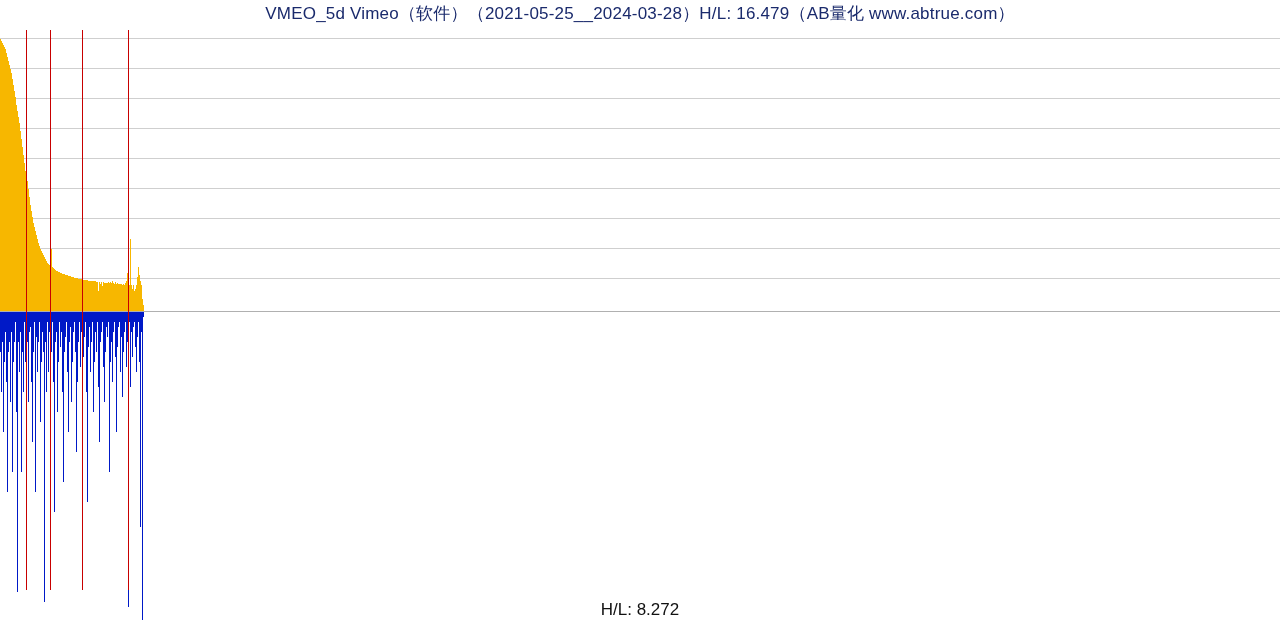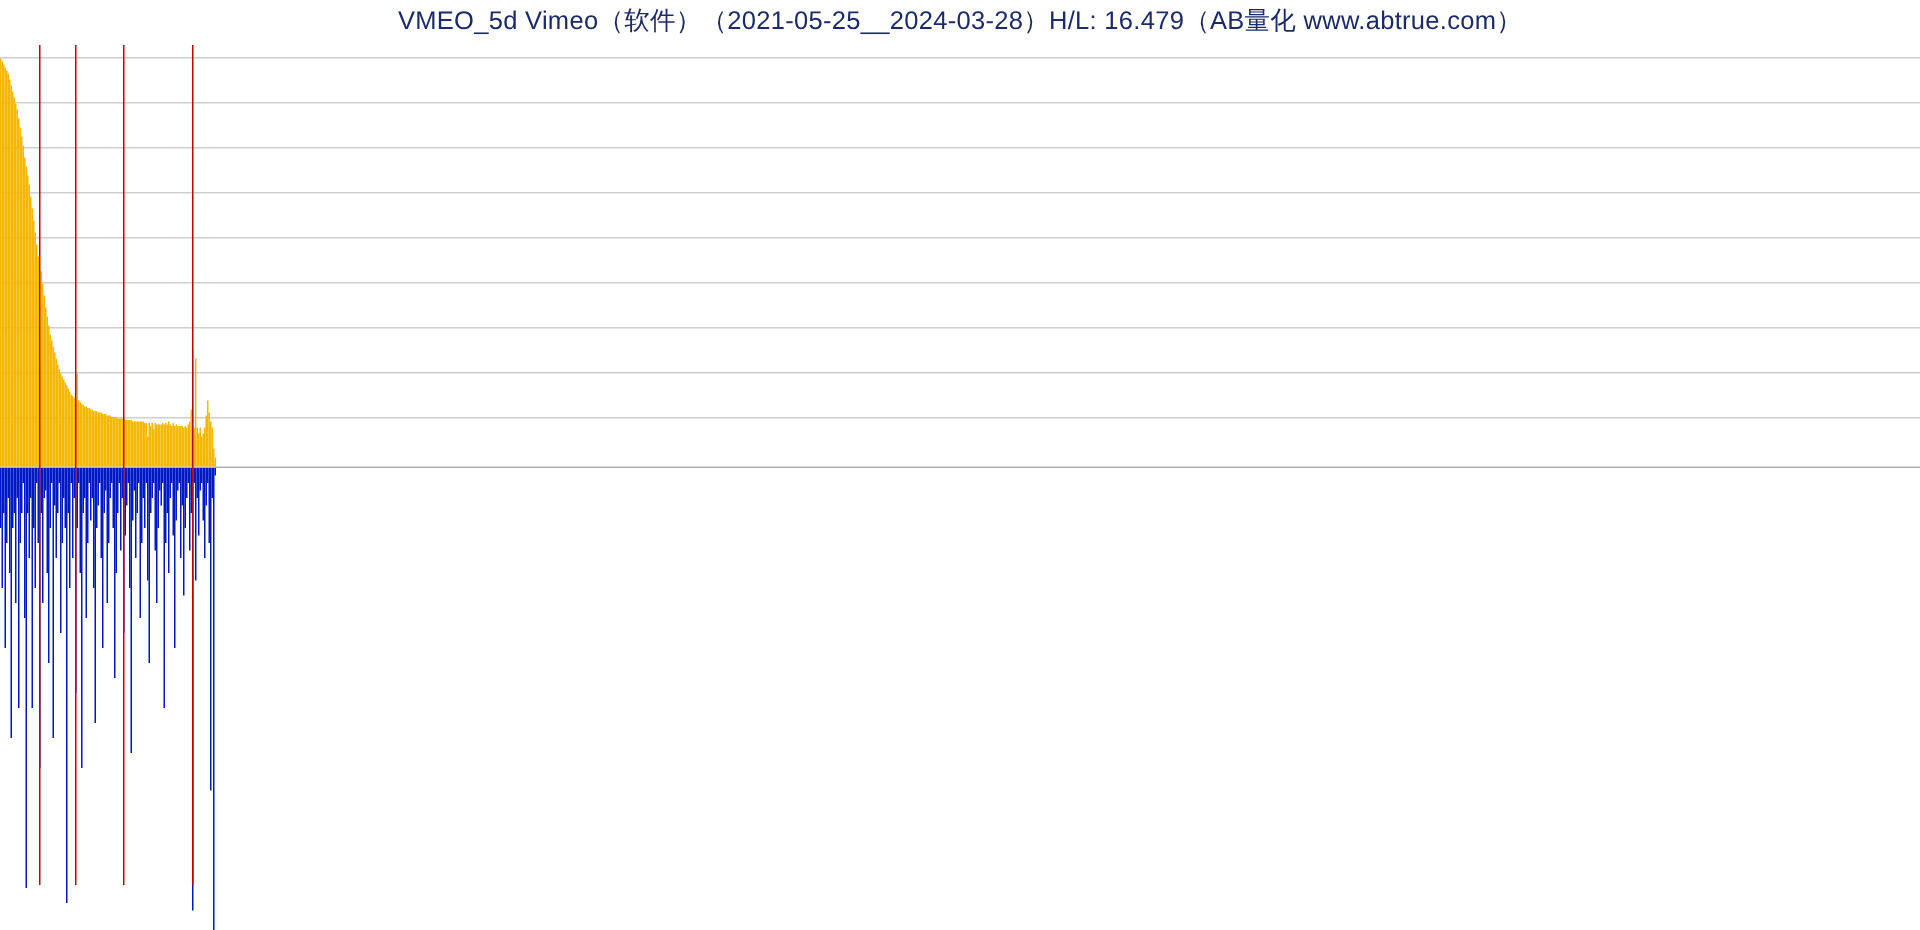--- a/index.html
+++ b/index.html
@@ -382,13 +382,14 @@
       <div class="bar-top" style="left: 142px; height: 12px;"></div>
       <div class="bar-bot" style="left: 142px; height: 330px;"></div>
       <div class="bar-top" style="left: 143px; height: 6px;"></div>
       <div class="bar-bot" style="left: 143px; height: 5px;"></div>
       <div class="vred" style="left: 26px;"></div>
       <div class="vred" style="left: 50px;"></div>
       <div class="vred" style="left: 82px;"></div>
       <div class="vred" style="left: 128px;"></div>
     </div>
 
+  <div class="subtitle">H/L: 8.272</div>
 </div>
 
 </body></html>

